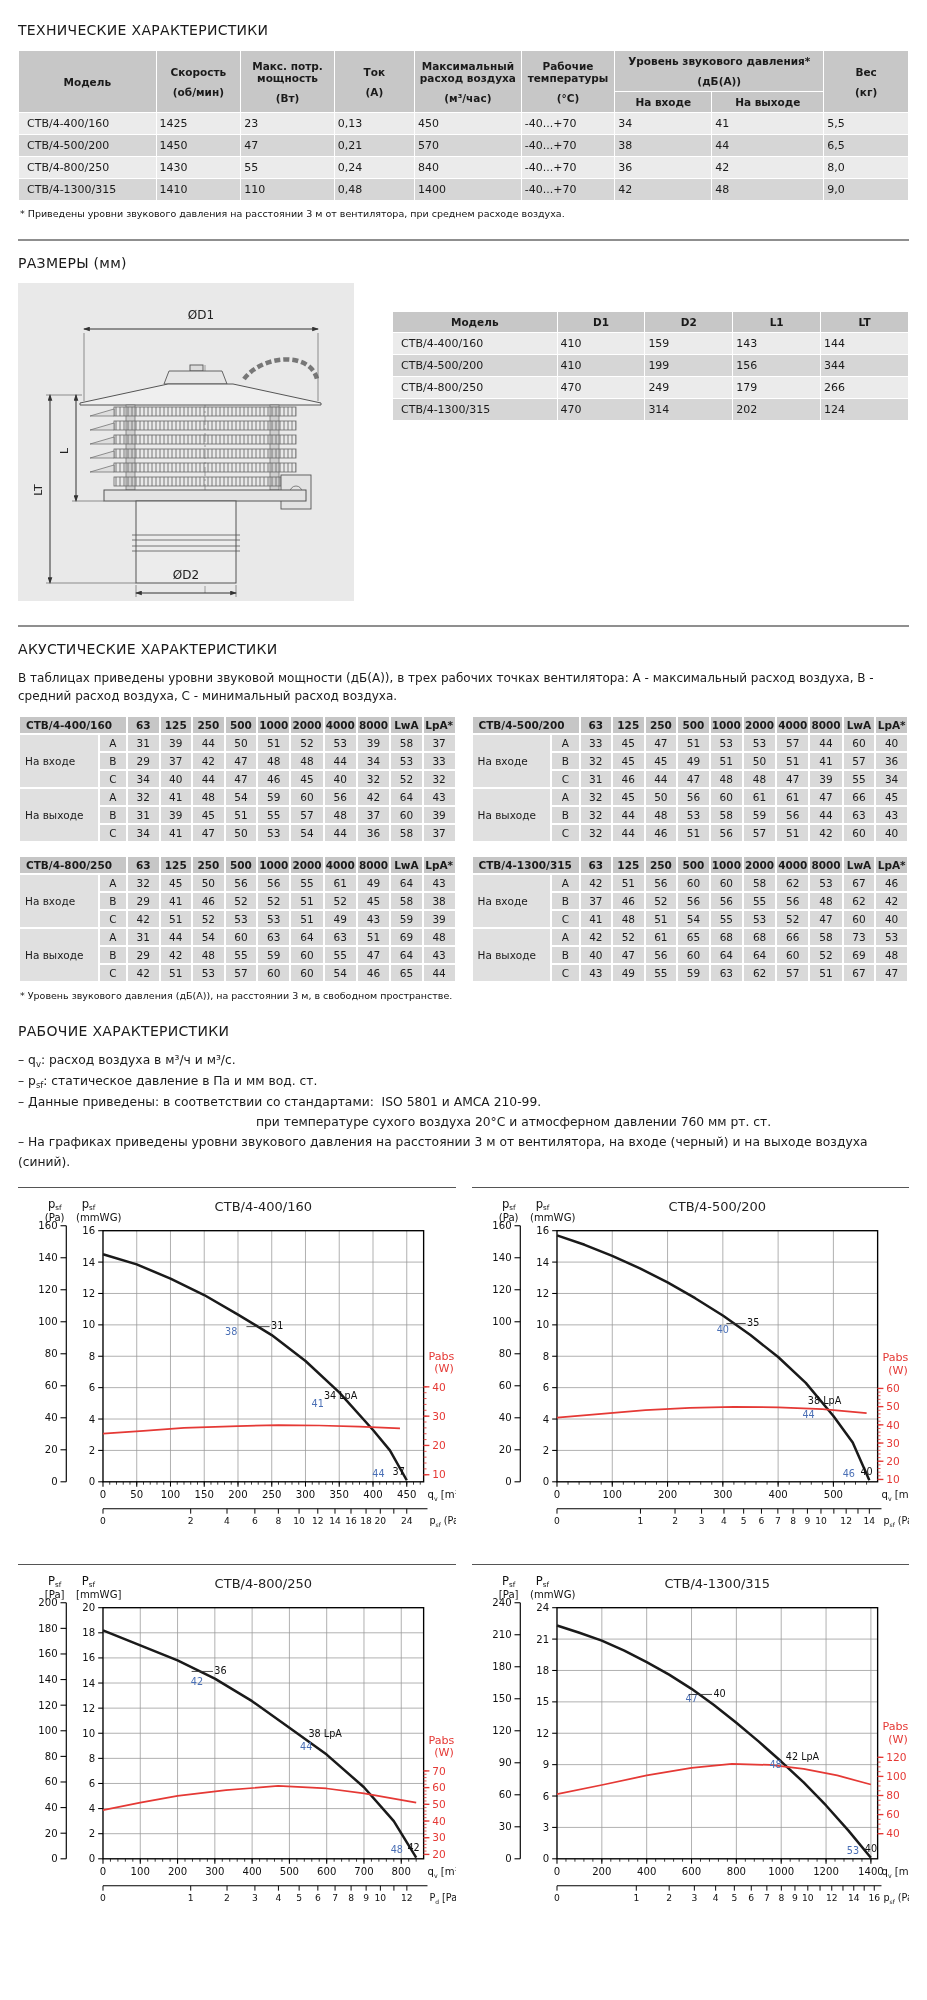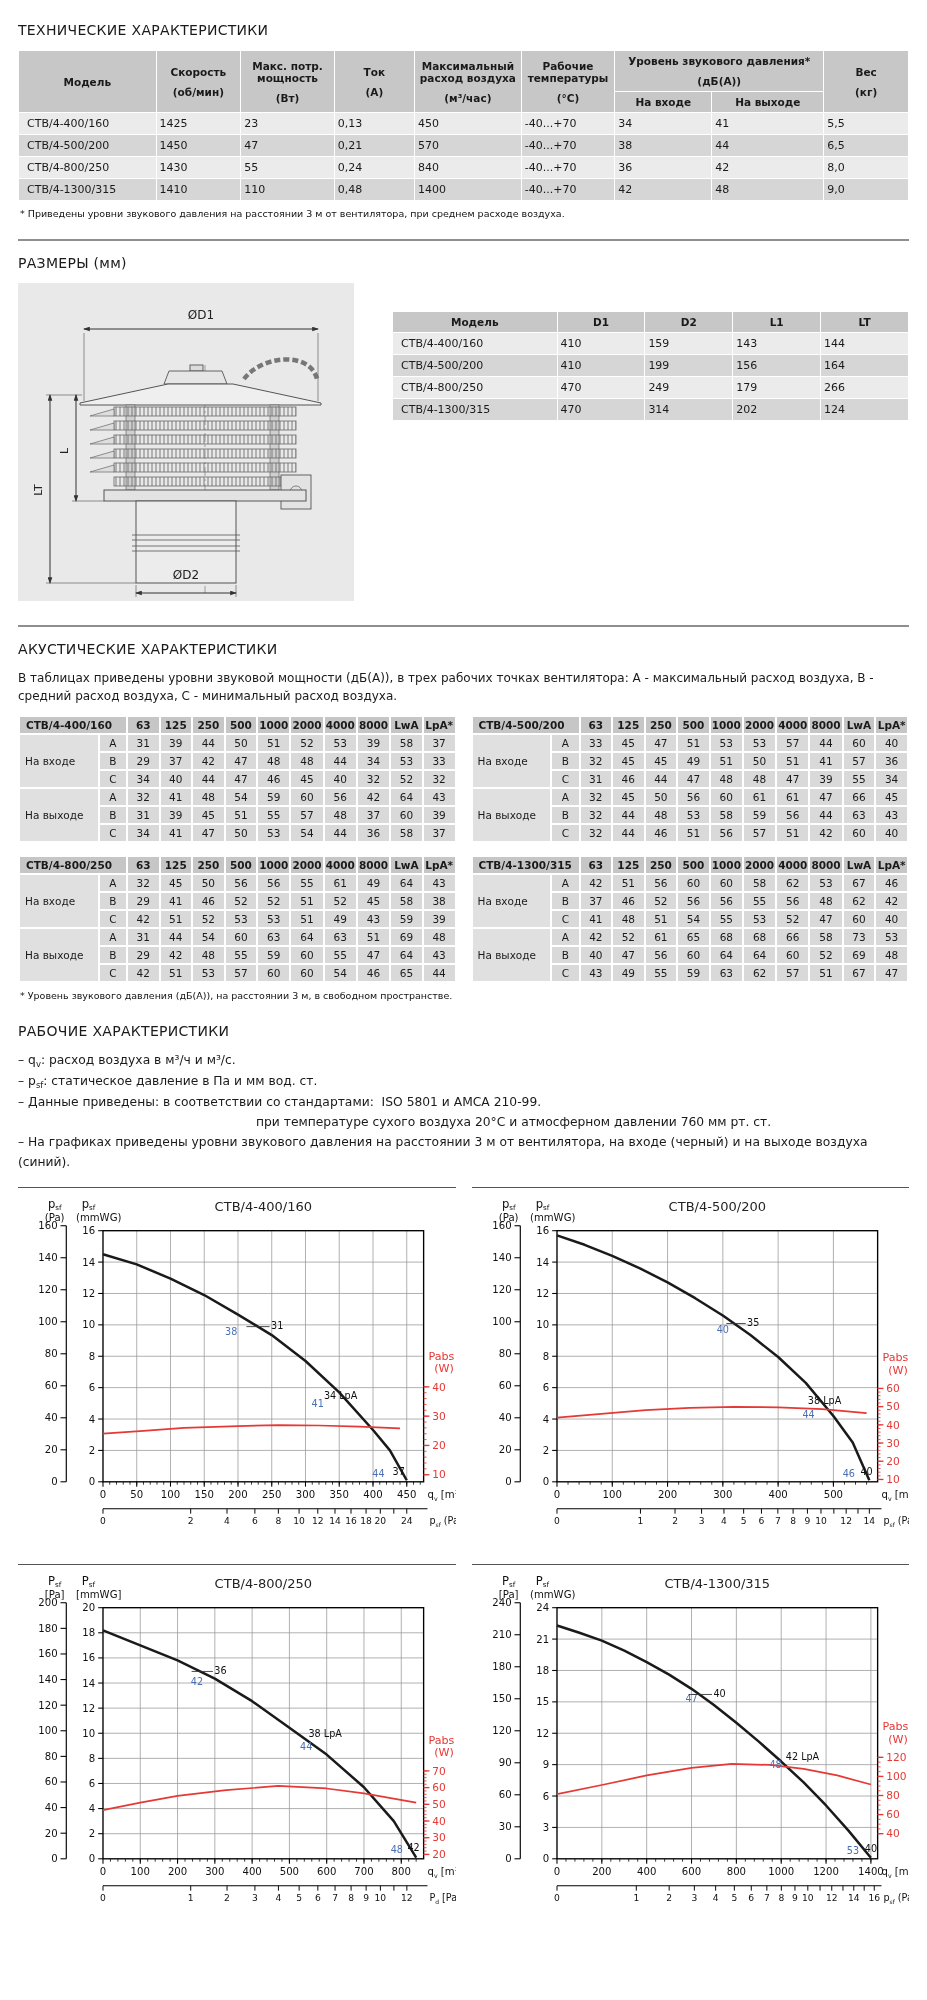--- a/index.html
+++ b/index.html
@@ -206,21 +206,21 @@
               <td>410</td>
               <td>159</td>
               <td>143</td>
               <td>144</td>
             </tr>
             <tr class="r1">
               <td class="mdl">CTB/4-500/200</td>
               <td>410</td>
               <td>199</td>
               <td>156</td>
-              <td>164</td>
+              <td>344</td>
             </tr>
             <tr class="r0">
               <td class="mdl">CTB/4-800/250</td>
               <td>470</td>
               <td>249</td>
               <td>179</td>
               <td>266</td>
             </tr>
             <tr class="r1">
               <td class="mdl">CTB/4-1300/315</td>

